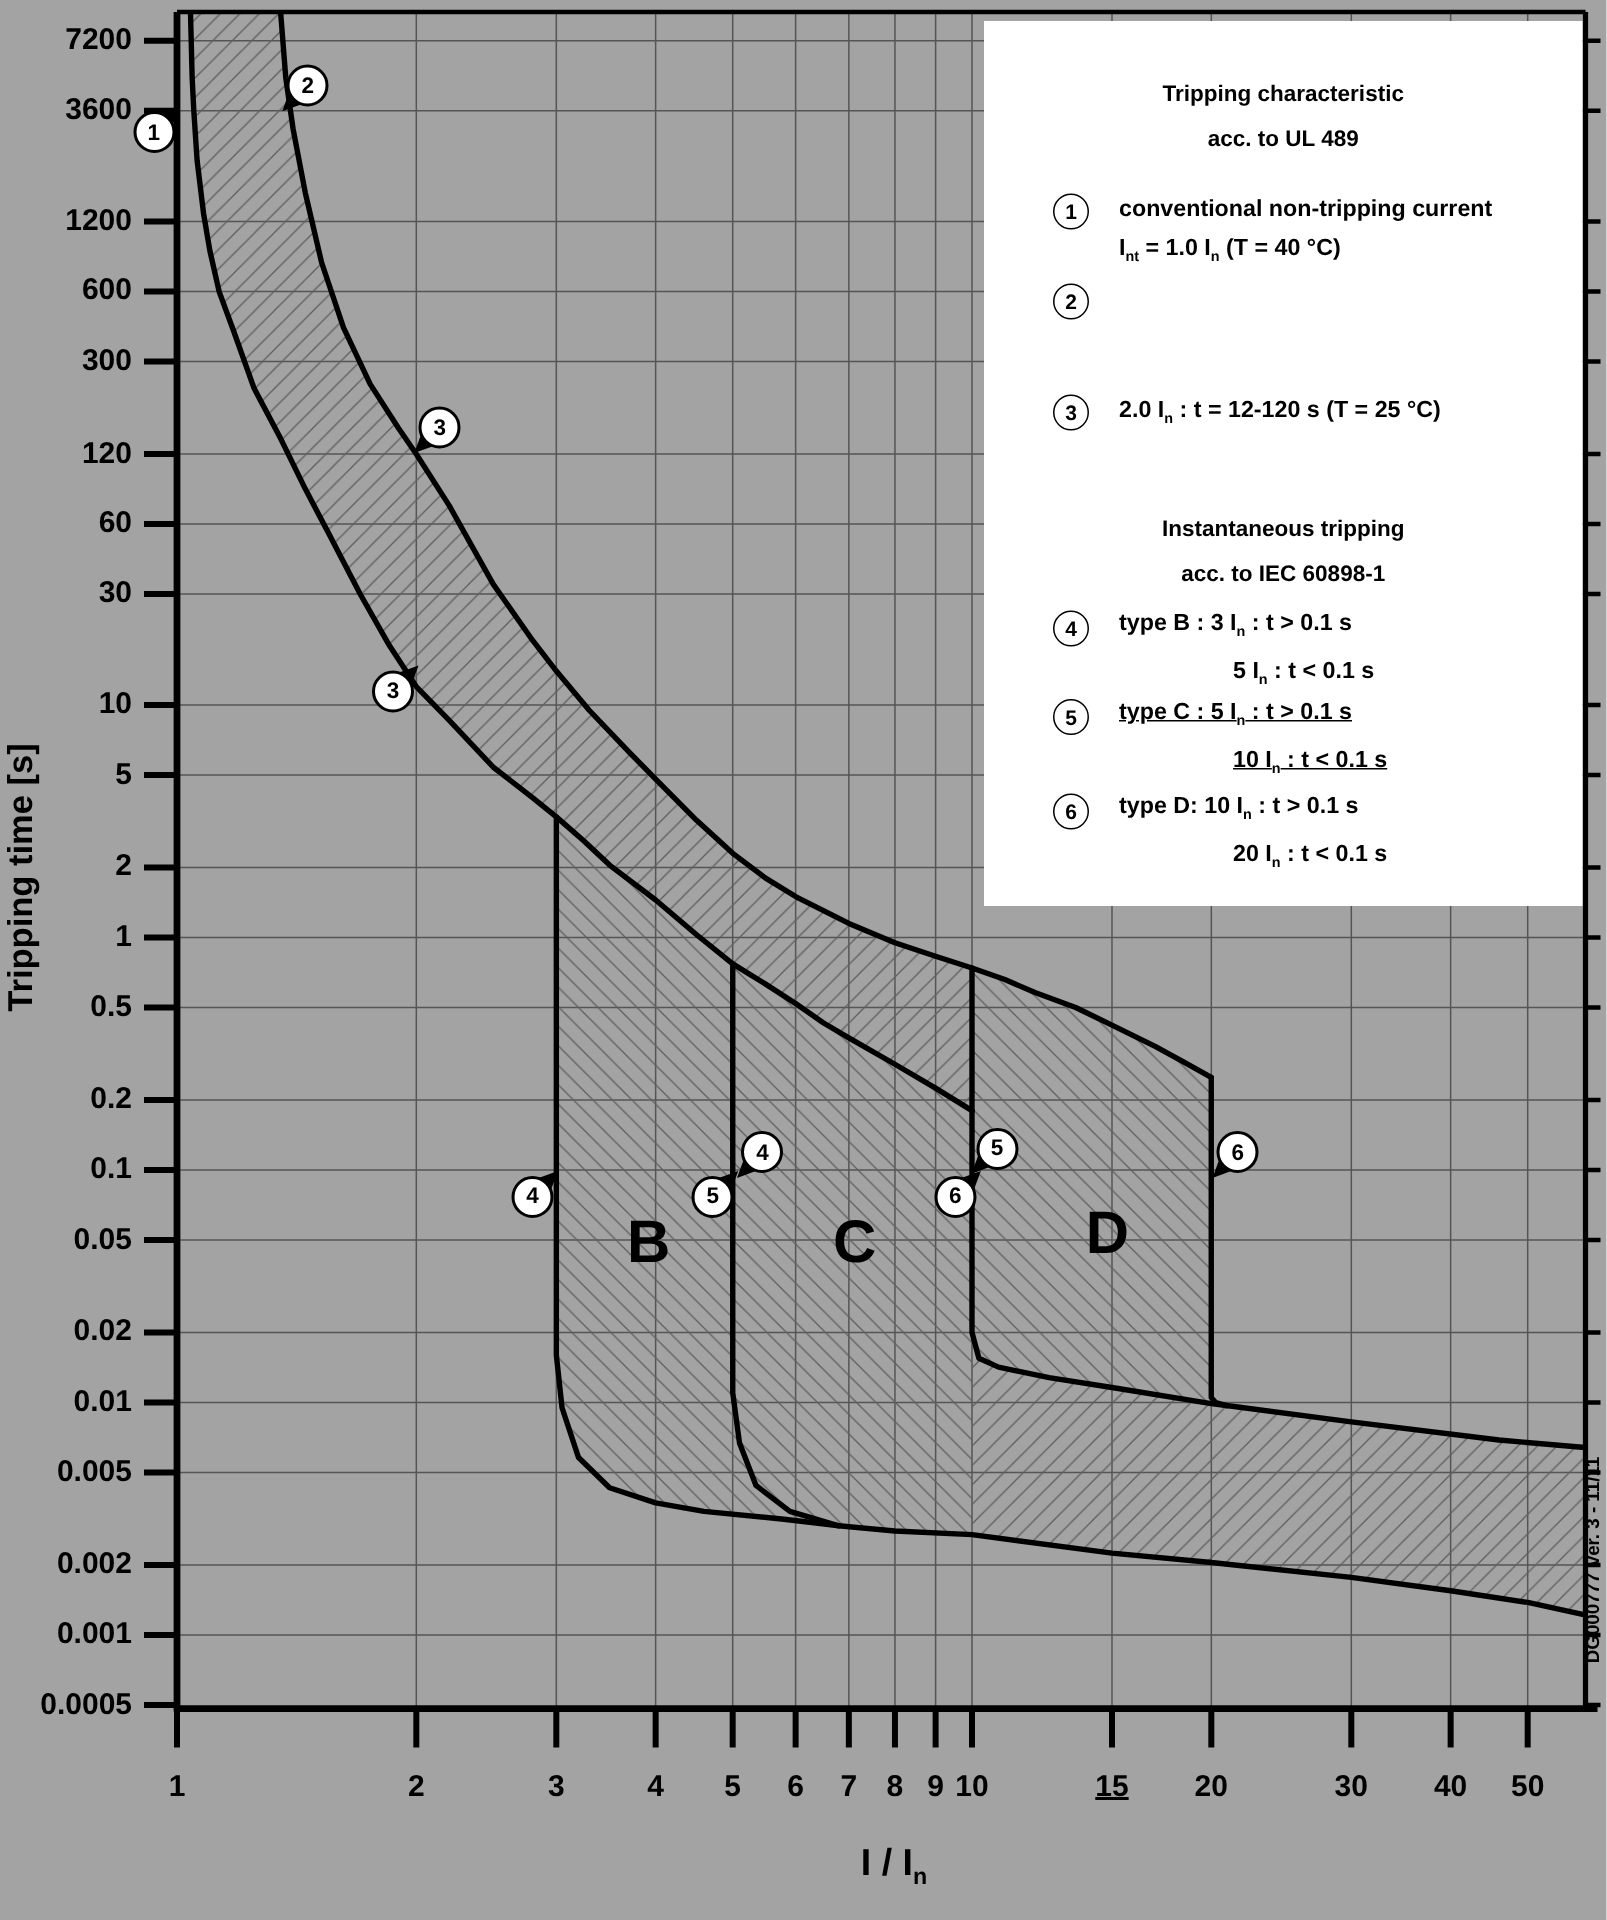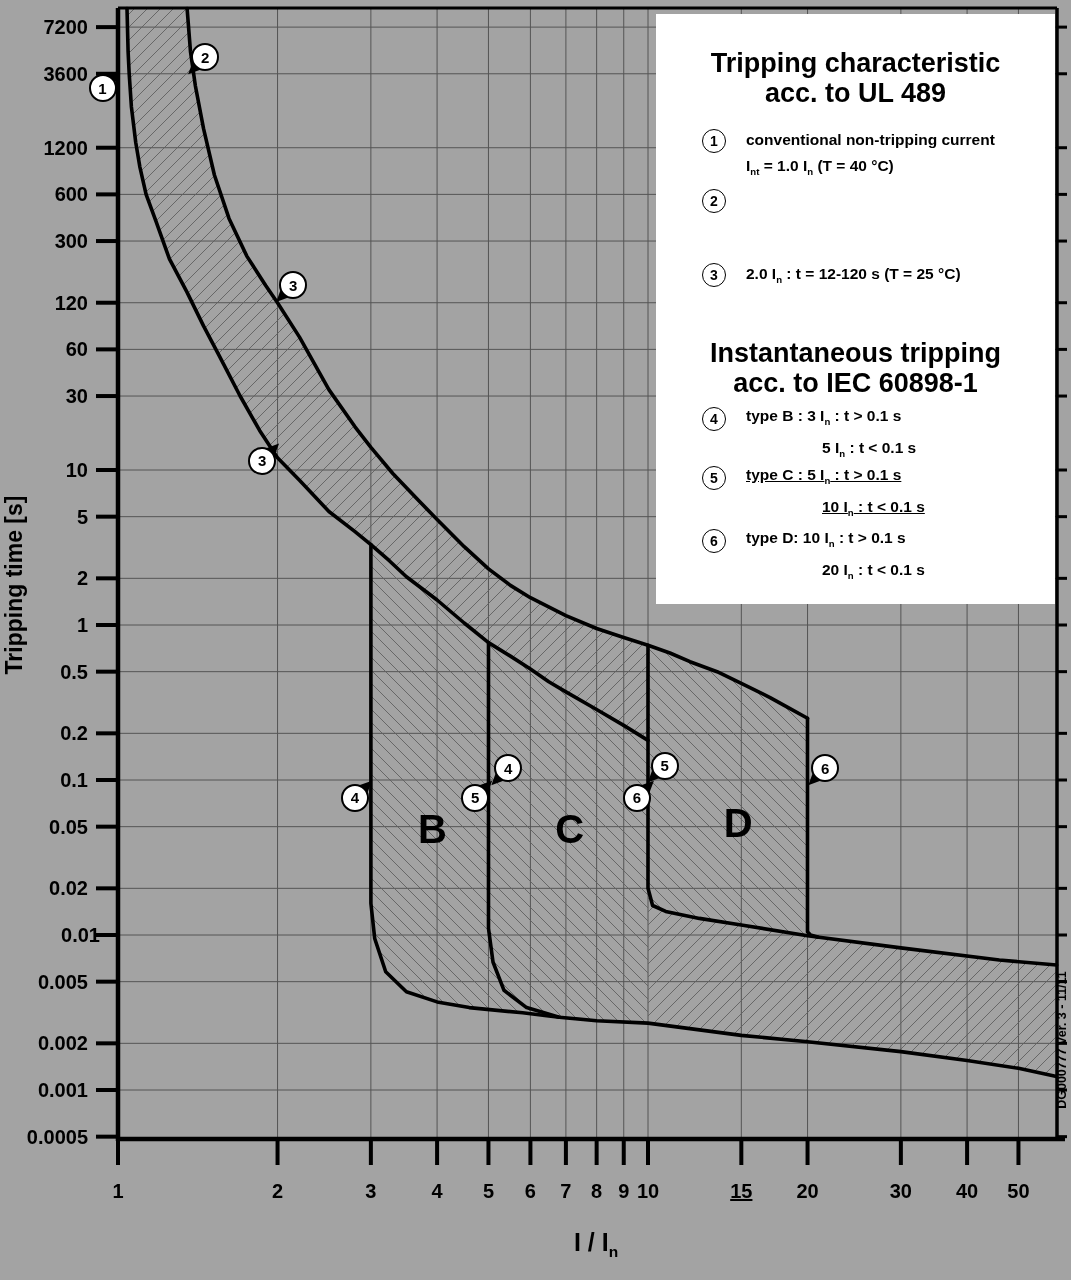--- a/index.html
+++ b/index.html
@@ -15,21 +15,21 @@
                 font-weight:bold;font-size:25px;white-space:nowrap;}
   .side-note{position:absolute;left:1062px;top:1040px;transform:translate(-50%,-50%) rotate(-90deg);
              font-weight:bold;font-size:12.5px;white-space:nowrap;}
   sub{font-size:0.62em;}
   .region-label{position:absolute;font-weight:bold;font-size:40px;transform:translate(-50%,-50%);}
   .marker{position:absolute;width:24px;height:24px;border:2.5px solid #000;border-radius:50%;
           background:#fff;transform:translate(-50%,-50%);display:flex;align-items:center;
           justify-content:center;font-weight:bold;font-size:15px;z-index:5;}
   
   #legend{position:absolute;left:656px;top:14px;width:399px;height:590px;background:#fff;z-index:4;}
-  .leg-title{position:absolute;left:0;width:100%;text-align:center;font-weight:bold;font-size:27px;line-height:30px;}
+  .leg-title{position:absolute;left:0;width:100%;text-align:center;font-weight:bold;font-size:15px;line-height:30px;}
   .leg-circ{position:absolute;width:22px;height:22px;border:1.8px solid #000;border-radius:50%;
             display:flex;align-items:center;justify-content:center;font-weight:bold;font-size:14px;background:#fff;}
   .leg-text{position:absolute;left:90px;font-weight:bold;font-size:15.5px;line-height:26px;white-space:nowrap;}
   .leg-text .ind{padding-left:76px;display:block;}
 </style>
 </head>
 <body>
 
 <div id="stage">
   <svg id="plot-svg" width="1071" height="1280">
@@ -180,21 +180,21 @@
       <div class="ticklabel ylab" style="left: 88px; top: 396.046px;">30</div>
       <div class="ticklabel ylab" style="left: 88px; top: 470px;">10</div>
       <div class="ticklabel ylab" style="left: 88px; top: 516.66px;">5</div>
       <div class="ticklabel ylab" style="left: 88px; top: 578.34px;">2</div>
       <div class="ticklabel ylab" style="left: 88px; top: 625px;">1</div>
       <div class="ticklabel ylab" style="left: 88px; top: 671.66px;">0.5</div>
       <div class="ticklabel ylab" style="left: 88px; top: 733.34px;">0.2</div>
       <div class="ticklabel ylab" style="left: 88px; top: 780px;">0.1</div>
       <div class="ticklabel ylab" style="left: 88px; top: 826.66px;">0.05</div>
       <div class="ticklabel ylab" style="left: 88px; top: 888.34px;">0.02</div>
-      <div class="ticklabel ylab" style="left: 100px; top: 935px;">0.01</div>
+      <div class="ticklabel ylab" style="left: 88px; top: 935px;">0.01</div>
       <div class="ticklabel ylab" style="left: 88px; top: 981.66px;">0.005</div>
       <div class="ticklabel ylab" style="left: 88px; top: 1043.34px;">0.002</div>
       <div class="ticklabel ylab" style="left: 88px; top: 1090px;">0.001</div>
       <div class="ticklabel ylab" style="left: 88px; top: 1136.66px;">0.0005</div>
       <div class="ticklabel xlab" style="left: 118px; top: 1180px;">1</div>
       <div class="ticklabel xlab" style="left: 277.546px; top: 1180px;">2</div>
       <div class="ticklabel xlab" style="left: 370.874px; top: 1180px;">3</div>
       <div class="ticklabel xlab" style="left: 437.092px; top: 1180px;">4</div>
       <div class="ticklabel xlab" style="left: 488.454px; top: 1180px;">5</div>
       <div class="ticklabel xlab" style="left: 530.42px; top: 1180px;">6</div>

